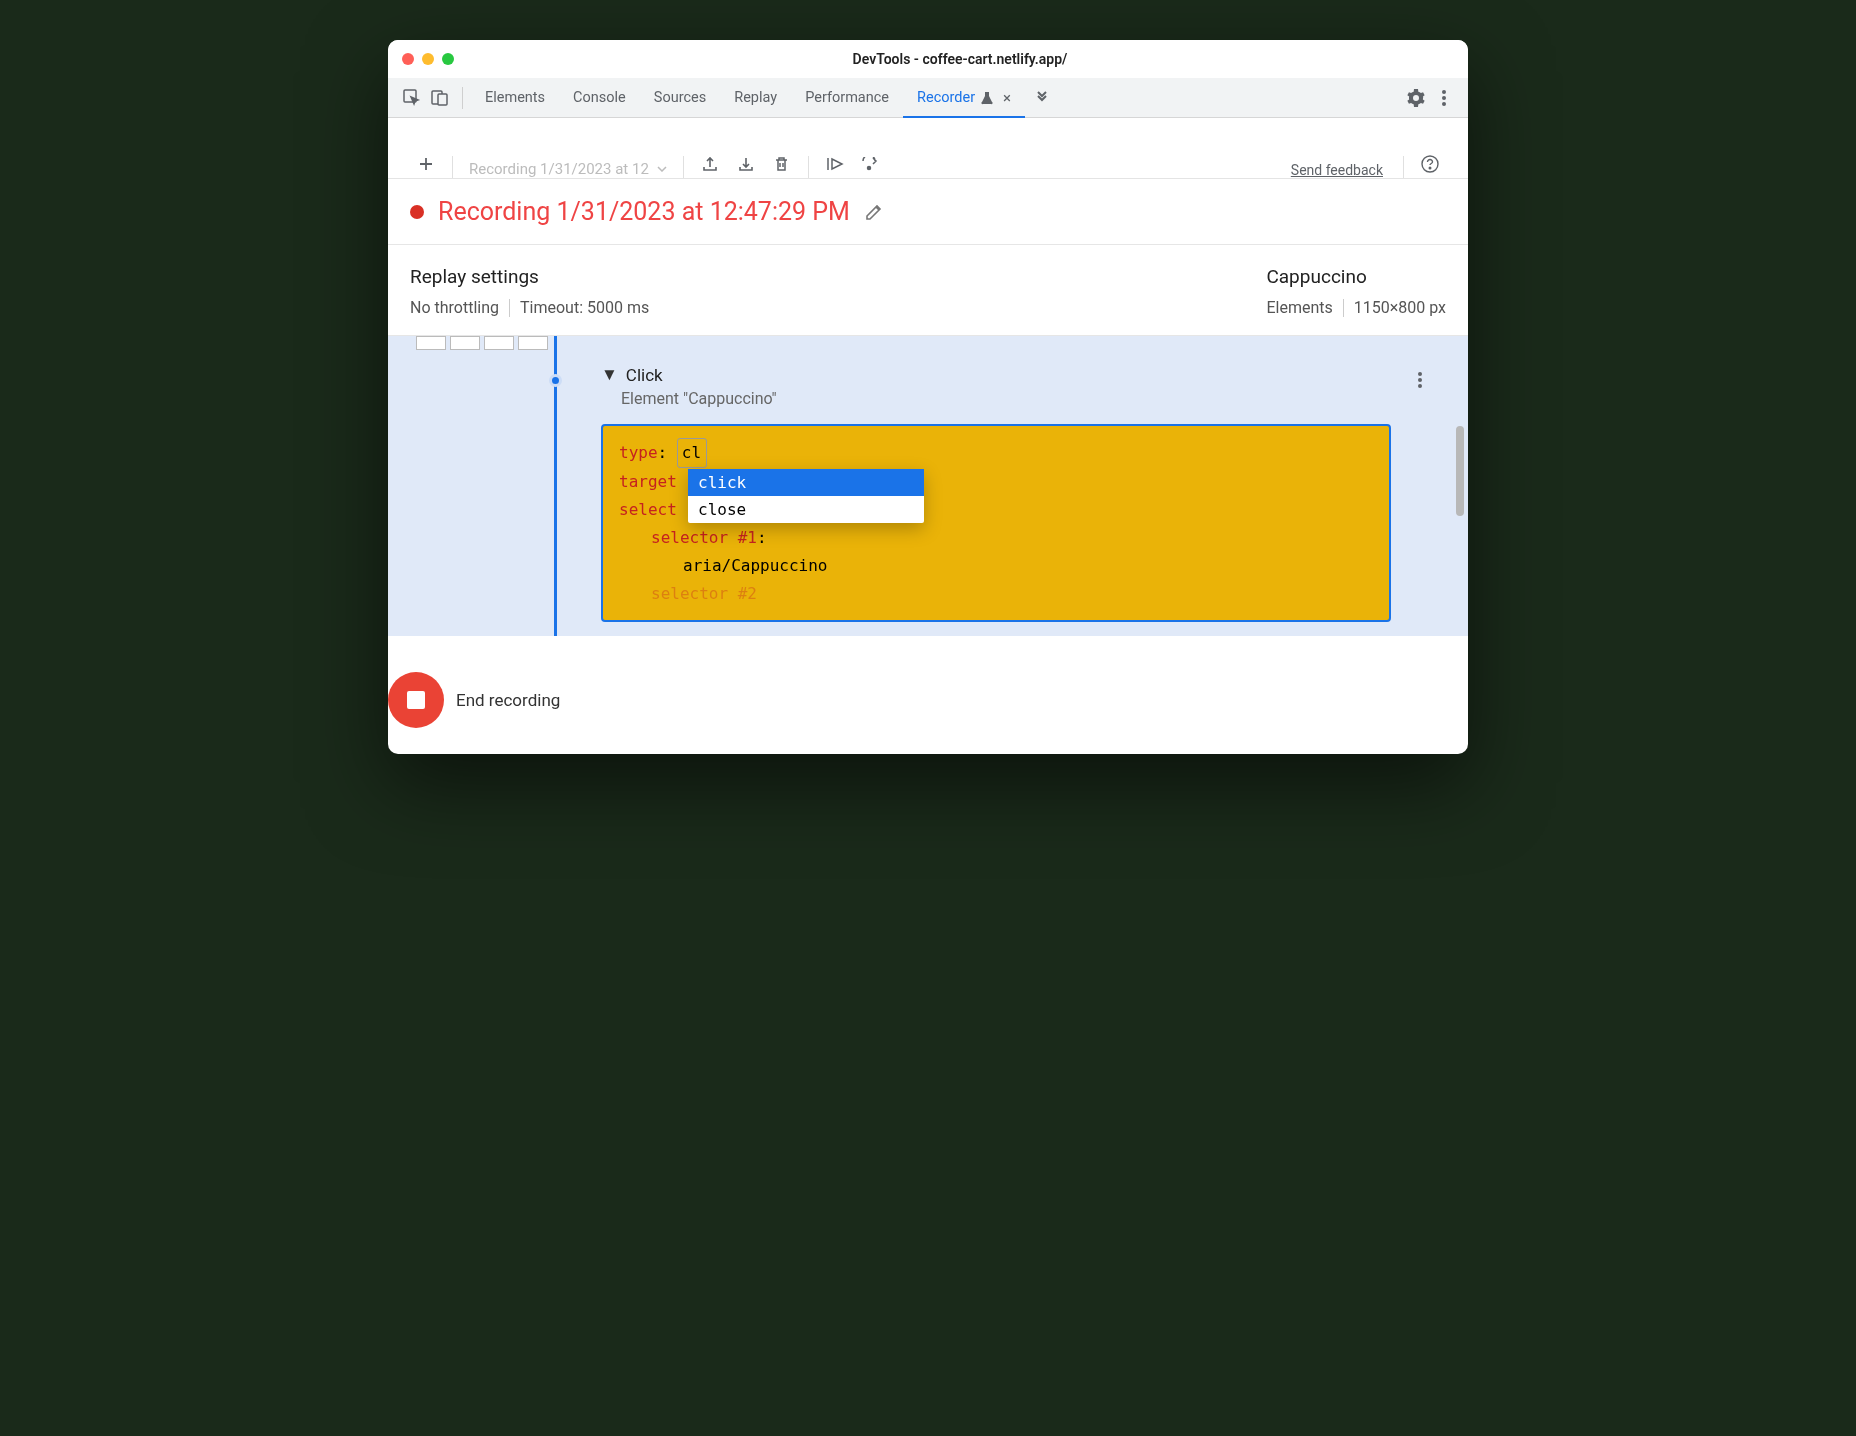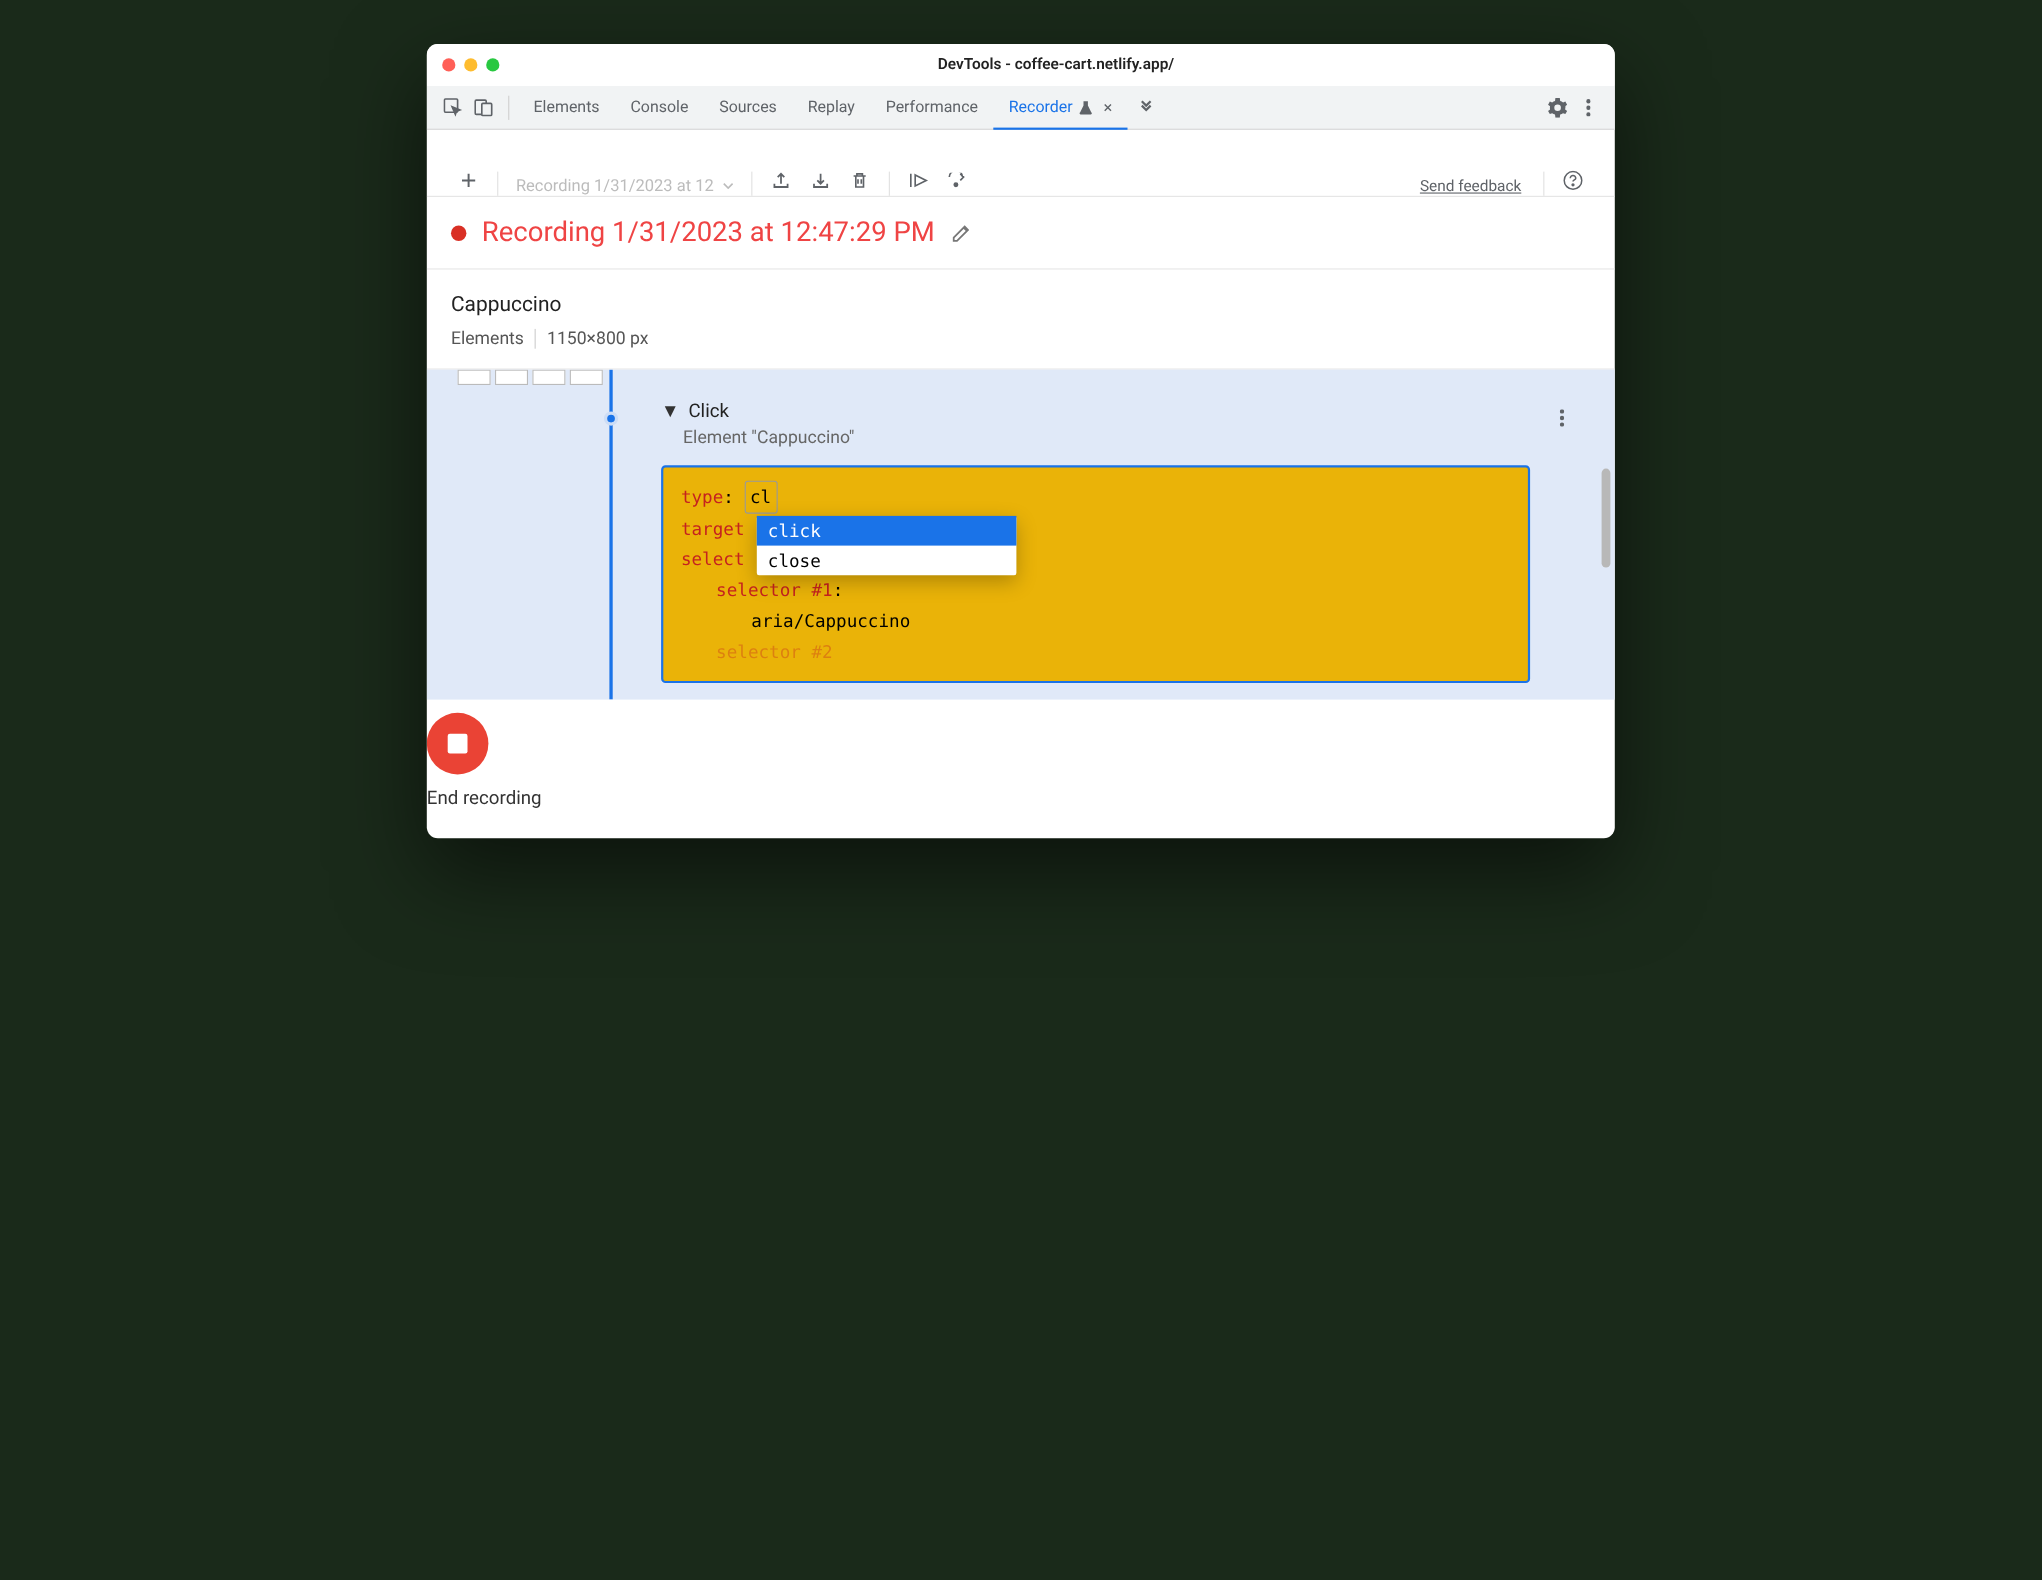--- a/index.html
+++ b/index.html
@@ -222,23 +222,24 @@
 .ac-item { padding: 4px 10px; cursor: pointer; }
 .ac-item.selected { background: #1a73e8; color: #fff; }
 .scrollbar {
   position: absolute;
   right: 4px; top: 90px;
   width: 8px; height: 90px;
   background: #b8b8b8;
   border-radius: 4px;
 }
 .footer {
-  padding: 12px 0 26px;
-  display: flex;
-  flex-direction: column;
+  padding: 36px 0 26px;
+  display: flex;
+  flex-direction: row;
+  align-items: center;
   gap: 12px;
 }
 .stop-btn {
   width: 56px; height: 56px;
   background: #ea4335;
   border-radius: 50%;
   display: flex;
   align-items: center;
   justify-content: center;
   cursor: pointer;
@@ -371,20 +372,28 @@
     <div class="red-dot"></div>
     <div class="recording-title">Recording 1/31/2023 at 12:47:29 PM</div>
     <div class="edit-pencil">
       <svg width="20" height="20" viewBox="0 0 20 20" fill="none" stroke="#777" stroke-width="1.6">
           <path d="M3 17 L3 14 L13 4 L16 7 L6 17 Z M12 5 L15 8"></path>
         </svg>
     </div>
   </div>
 
   <div class="settings-row">
+    <div class="settings-col">
+      <div class="settings-heading">Replay settings</div>
+      <div class="settings-values">
+        <span>No throttling</span>
+        <span class="sep"></span>
+        <span>Timeout: 5000 ms</span>
+      </div>
+    </div>
     <div class="settings-col right">
       <div class="settings-heading">Cappuccino</div>
       <div class="settings-values">
         <span>Elements</span>
         <span class="sep"></span>
         <span>1150×800 px</span>
       </div>
     </div>
   </div>
 

